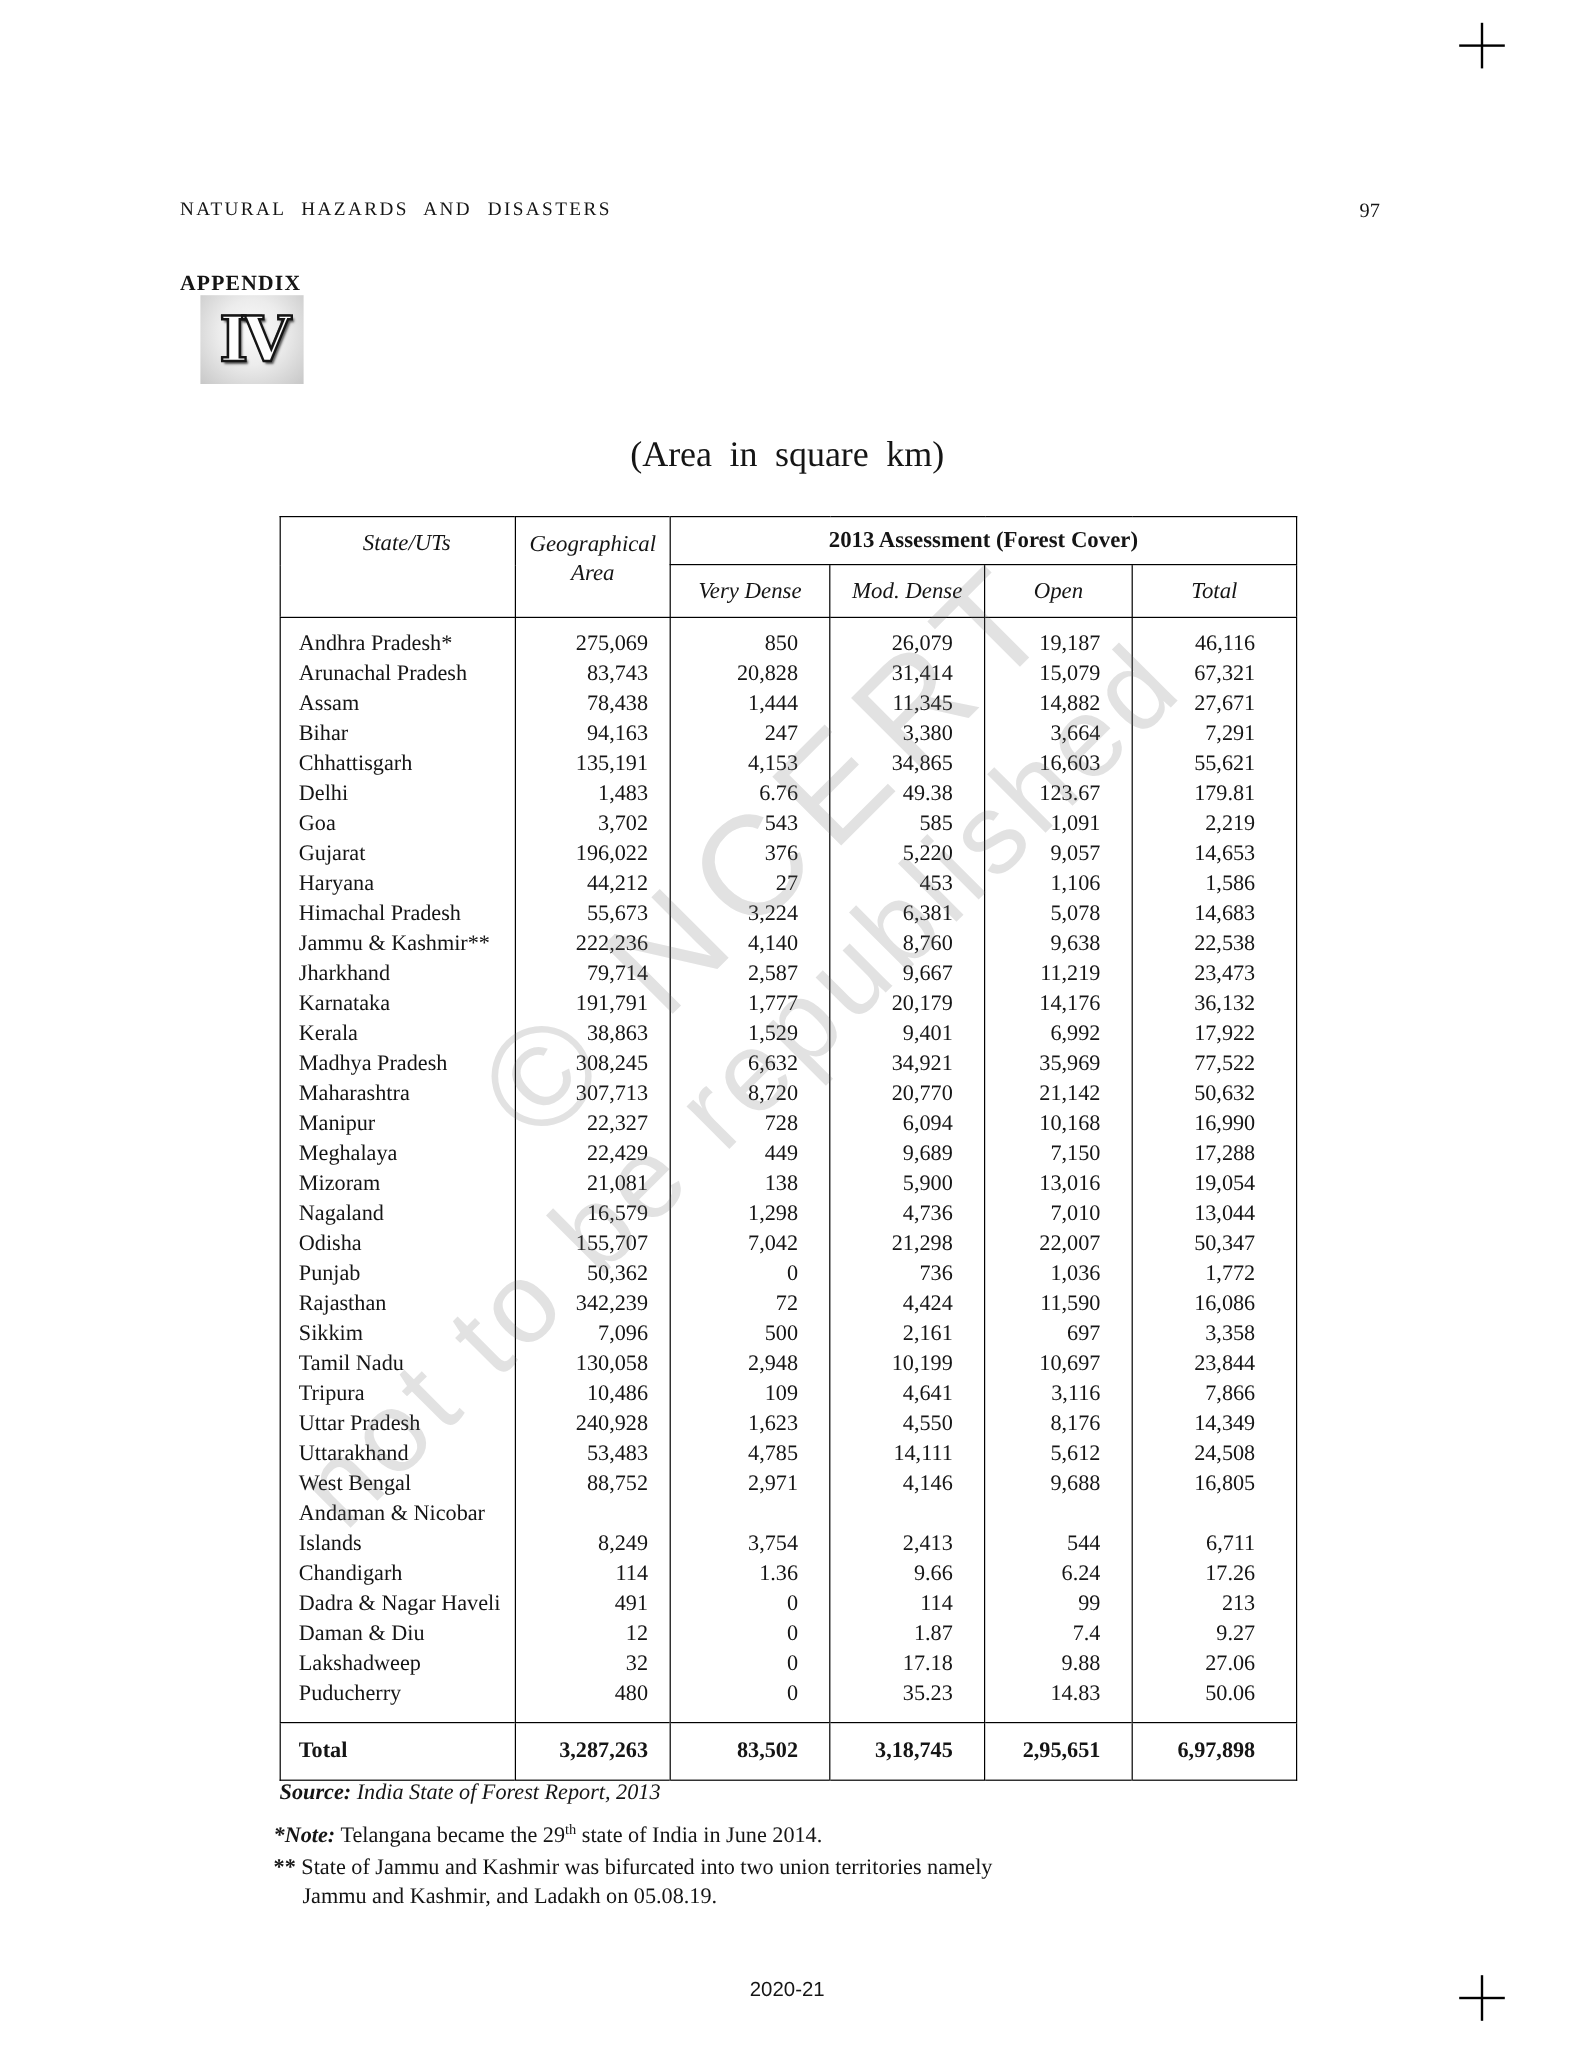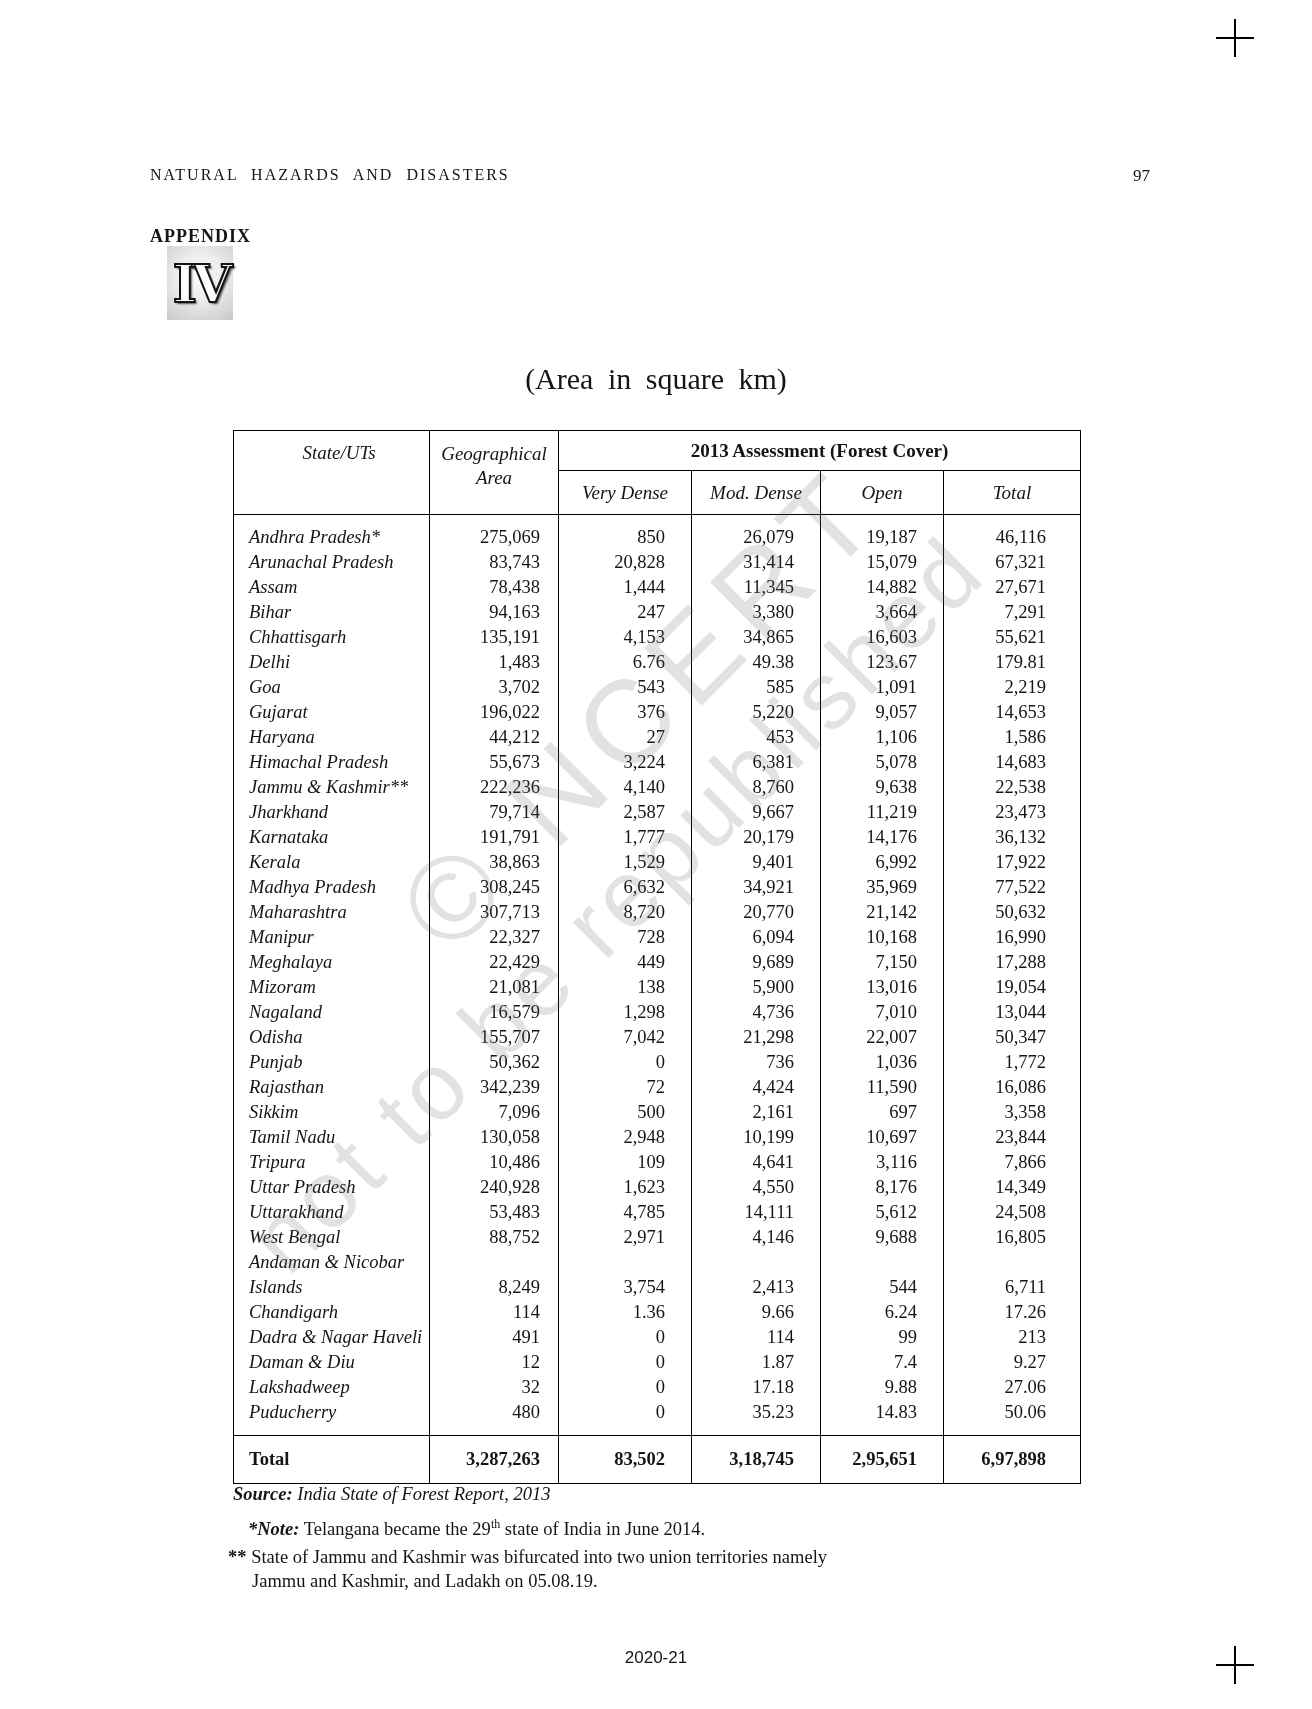--- a/index.html
+++ b/index.html
@@ -4,21 +4,21 @@
 <style>
   html,body{margin:0;padding:0;background:#fff;}
   .page{position:relative;width:1312px;height:1709px;background:#ffffff;overflow:hidden;
         font-family:"Liberation Serif",serif;color:#151515;}
 
   .header-left{position:absolute;left:150px;top:166px;font-size:16px;letter-spacing:2px;word-spacing:7px;}
   .page-num{position:absolute;left:1050px;top:166px;width:100px;text-align:right;font-size:17px;}
 
   .appendix{position:absolute;left:150px;top:214px;font-size:18px;font-weight:bold;letter-spacing:1px;margin-top:12px;}
 
-  .iv-box{position:absolute;left:167px;top:246px;width:66px;height:74px;
+  .iv-box{position:absolute;left:167px;top:246px;width:86px;height:74px;
           background:radial-gradient(circle at 50% 42%, #fbfbfb 0%, #ececec 45%, #c7c7c7 100%);
           display:flex;align-items:center;justify-content:center;}
   .iv-text{font-family:"DejaVu Serif",serif;font-size:52px;font-weight:bold;color:#fdfdfd;
            letter-spacing:-5px;-webkit-text-stroke:2px #151515;
            text-shadow:2px 2px 2px rgba(0,0,0,0.65), -1px -1px 0 #333;}
 
   .title-wrap{position:absolute;left:0;top:358px;width:1312px;text-align:center;}
   .title-line1{font-size:21px;font-weight:bold;font-variant:small-caps;letter-spacing:0.5px;}
   .title-line2{font-size:30px;font-weight:normal;word-spacing:7px;margin-top:4px;}
 
@@ -30,21 +30,21 @@
   thead th{font-weight:normal;font-style:italic;font-size:19px;}
   th.h-state{text-align:center;vertical-align:top;padding:11px 0 0 15px;border-right:1.2px solid #000;border-bottom:1.6px solid #000;}
   th.h-geo{text-align:center;vertical-align:top;padding-top:11px;line-height:1.25;border-right:1.2px solid #000;border-bottom:1.6px solid #000;}
   th.h-assess{font-style:normal;font-weight:bold;height:37px;vertical-align:middle;text-align:center;border-bottom:1.2px solid #000;}
   tr.subhead th{height:41px;vertical-align:middle;text-align:center;border-bottom:1.6px solid #000;}
   tr.subhead th.sep{border-right:1.2px solid #000;}
 
   tbody td{height:25px;padding:0;line-height:25px;}
   tbody td.c-name{text-align:left;padding-left:15px;}
   tbody td.c-num{text-align:right;}
-  tbody td:nth-child(1){border-right:1.2px solid #000;font-style:italic;}
+  tbody td:nth-child(1){border-right:1.2px solid #000;}
   tbody td:nth-child(2){border-right:1.2px solid #000;padding-right:18px;}
   tbody td:nth-child(3){border-right:1.2px solid #000;padding-right:26px;}
   tbody td:nth-child(4){border-right:1.2px solid #000;padding-right:26px;}
   tbody td:nth-child(5){border-right:1.2px solid #000;padding-right:26px;}
   tbody td:nth-child(6){padding-right:34px;}
   tbody tr:first-child td{padding-top:10px;}
   tbody tr:last-child td{padding-bottom:10px;}
 
   tfoot td{border-top:1.2px solid #000;font-weight:bold;height:45px;vertical-align:middle;}
   tfoot td.c-name{text-align:left;padding-left:15px;}
@@ -52,21 +52,21 @@
   tfoot td:nth-child(1){border-right:1.2px solid #000;}
   tfoot td:nth-child(2){border-right:1.2px solid #000;padding-right:18px;}
   tfoot td:nth-child(3){border-right:1.2px solid #000;padding-right:26px;}
   tfoot td:nth-child(4){border-right:1.2px solid #000;padding-right:26px;}
   tfoot td:nth-child(5){border-right:1.2px solid #000;padding-right:26px;}
   tfoot td:nth-child(6){padding-right:34px;}
 
   .source-line{position:absolute;left:233px;top:1484px;font-size:18.5px;font-style:italic;}
   .source-line b{font-style:italic;}
   .note1{position:absolute;left:228px;top:1517px;font-size:18.5px;}
-  .note1 .lbl{font-weight:bold;font-style:italic;margin-left:20px;}
+  .note1 .lbl{font-weight:bold;font-style:italic;}
   .note1 sup{font-size:12px;}
   .note2a{position:absolute;left:228px;top:1547px;font-size:18.5px;}
   .note2a .lbl{font-weight:bold;}
   .note2b{position:absolute;left:252px;top:1571px;font-size:18.5px;}
 
   .footer{position:absolute;left:0;top:1648px;width:1312px;text-align:center;
           font-family:"Liberation Sans",sans-serif;font-size:17px;}
 
   .cropmark{position:absolute;width:38px;height:38px;}
   .cropmark::before{content:'';position:absolute;left:18px;top:0;width:2px;height:38px;background:#000;}

